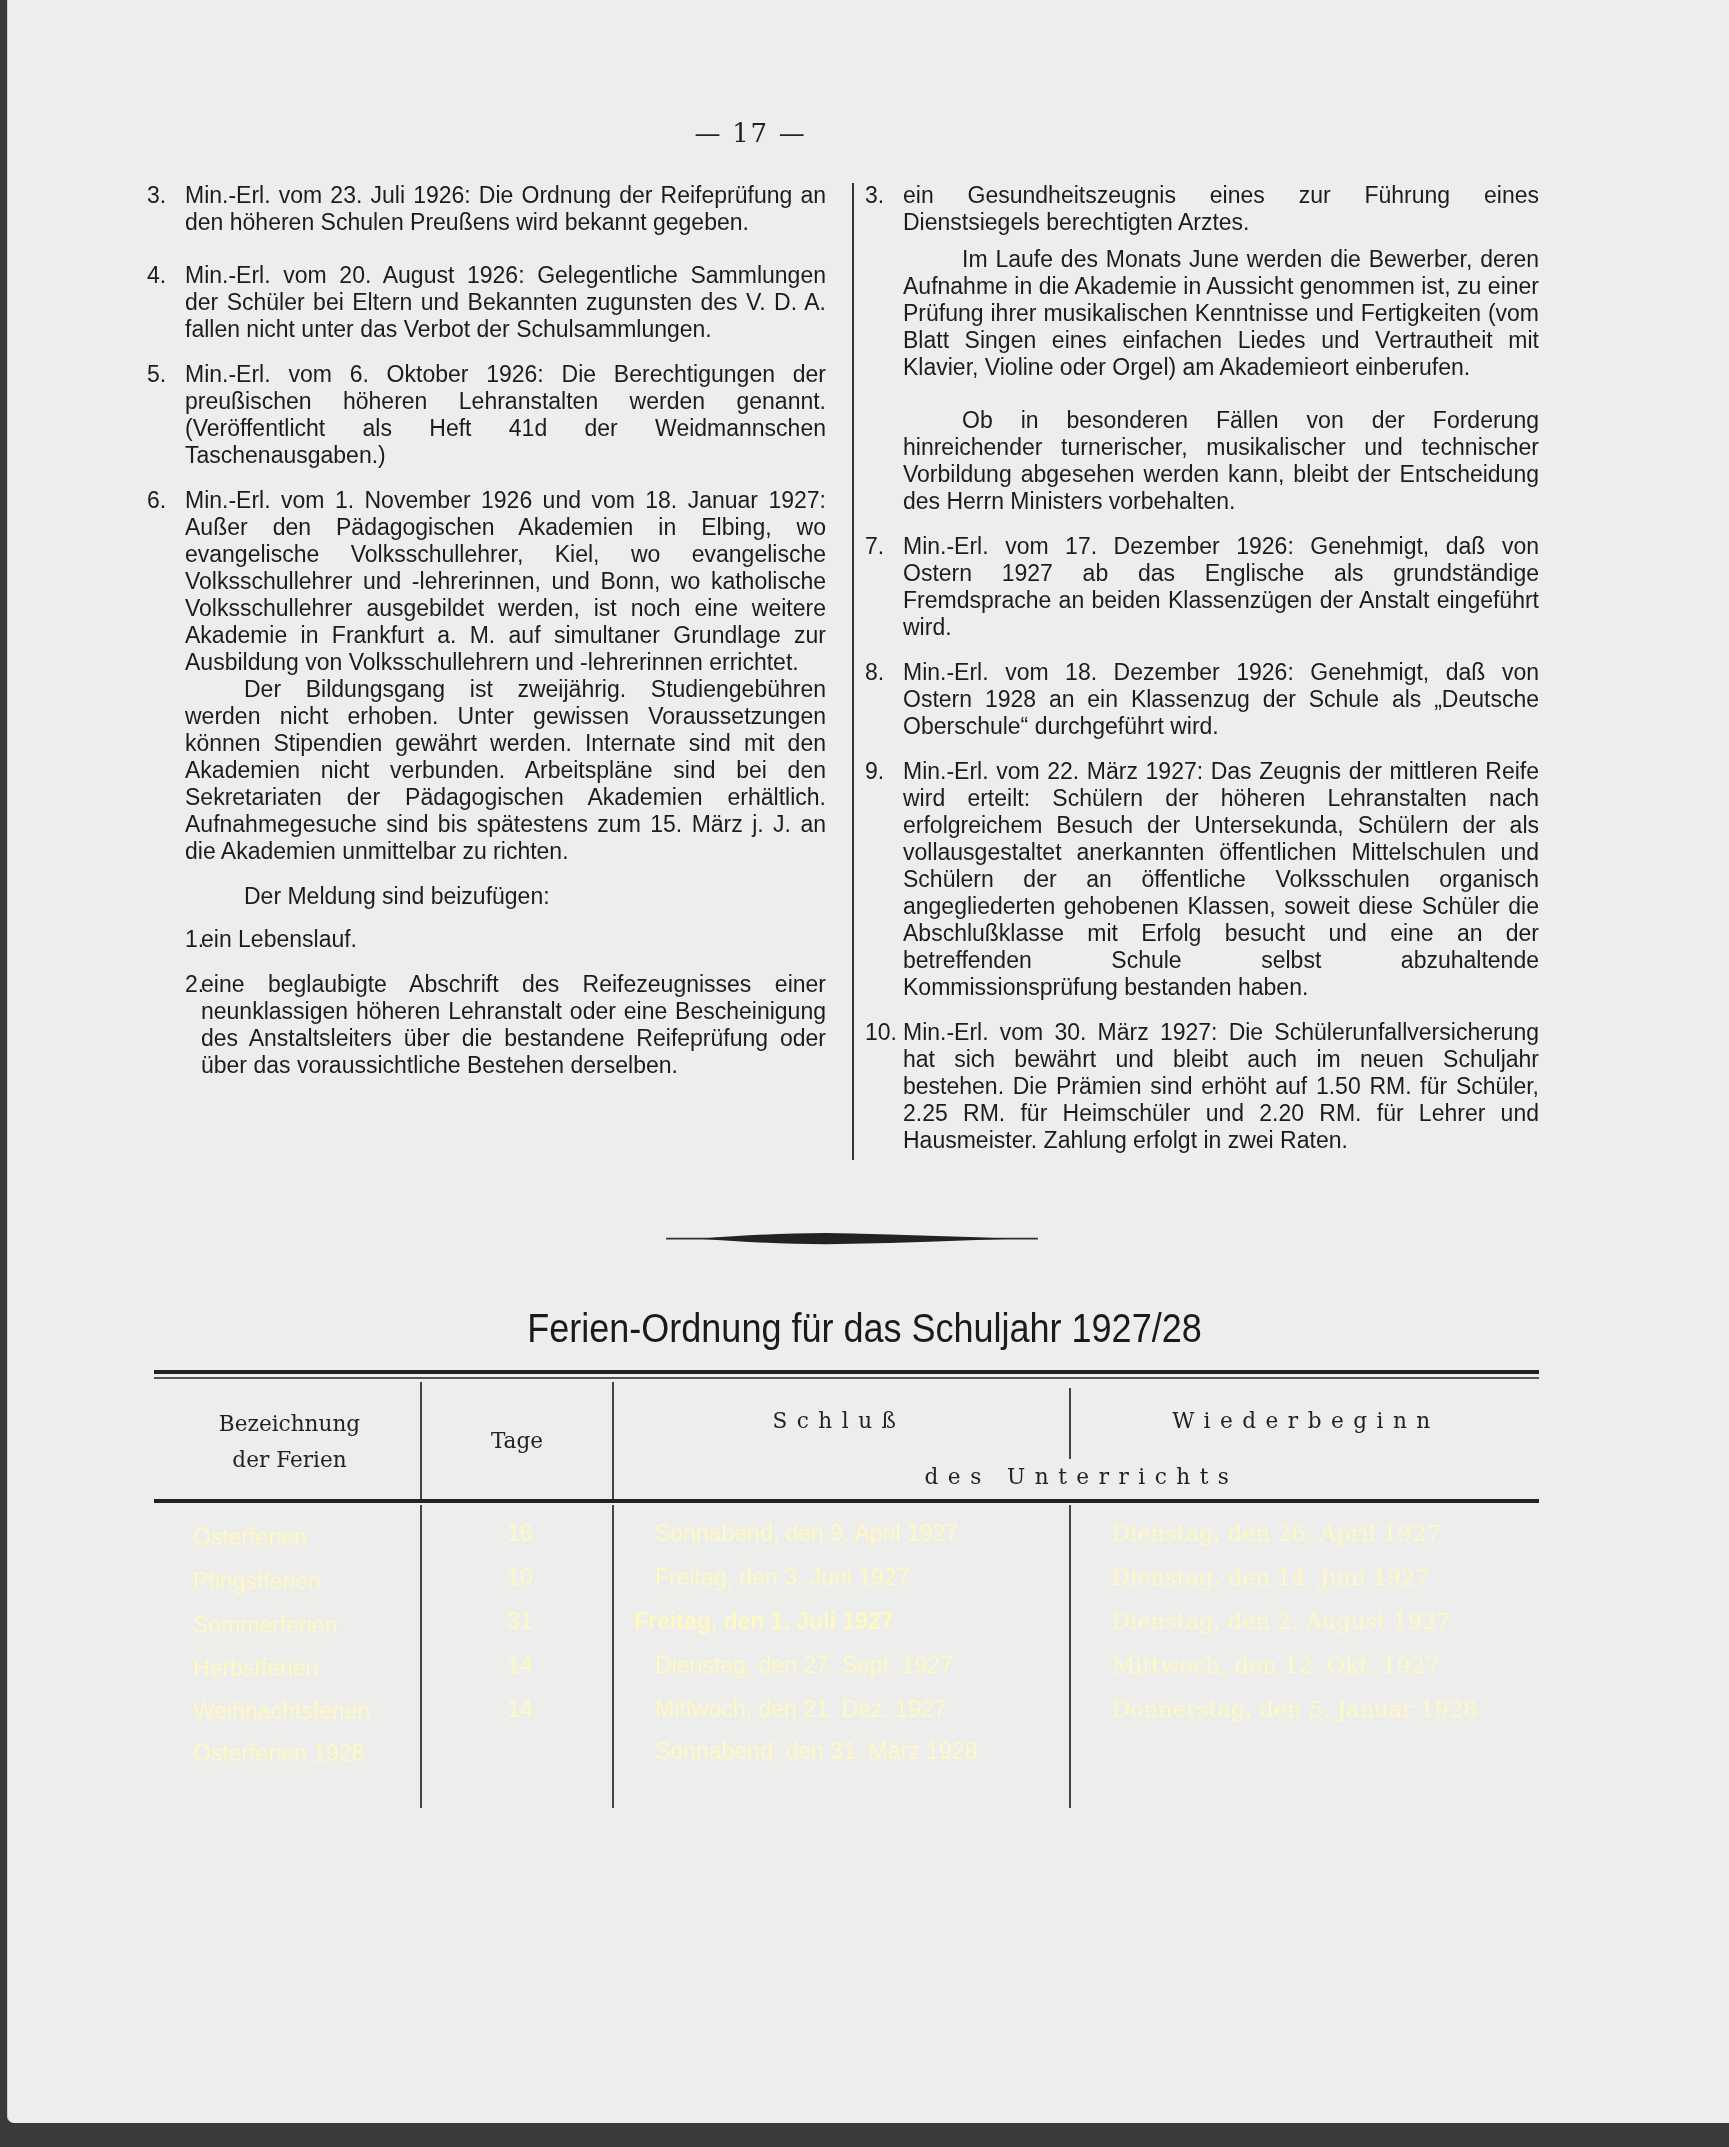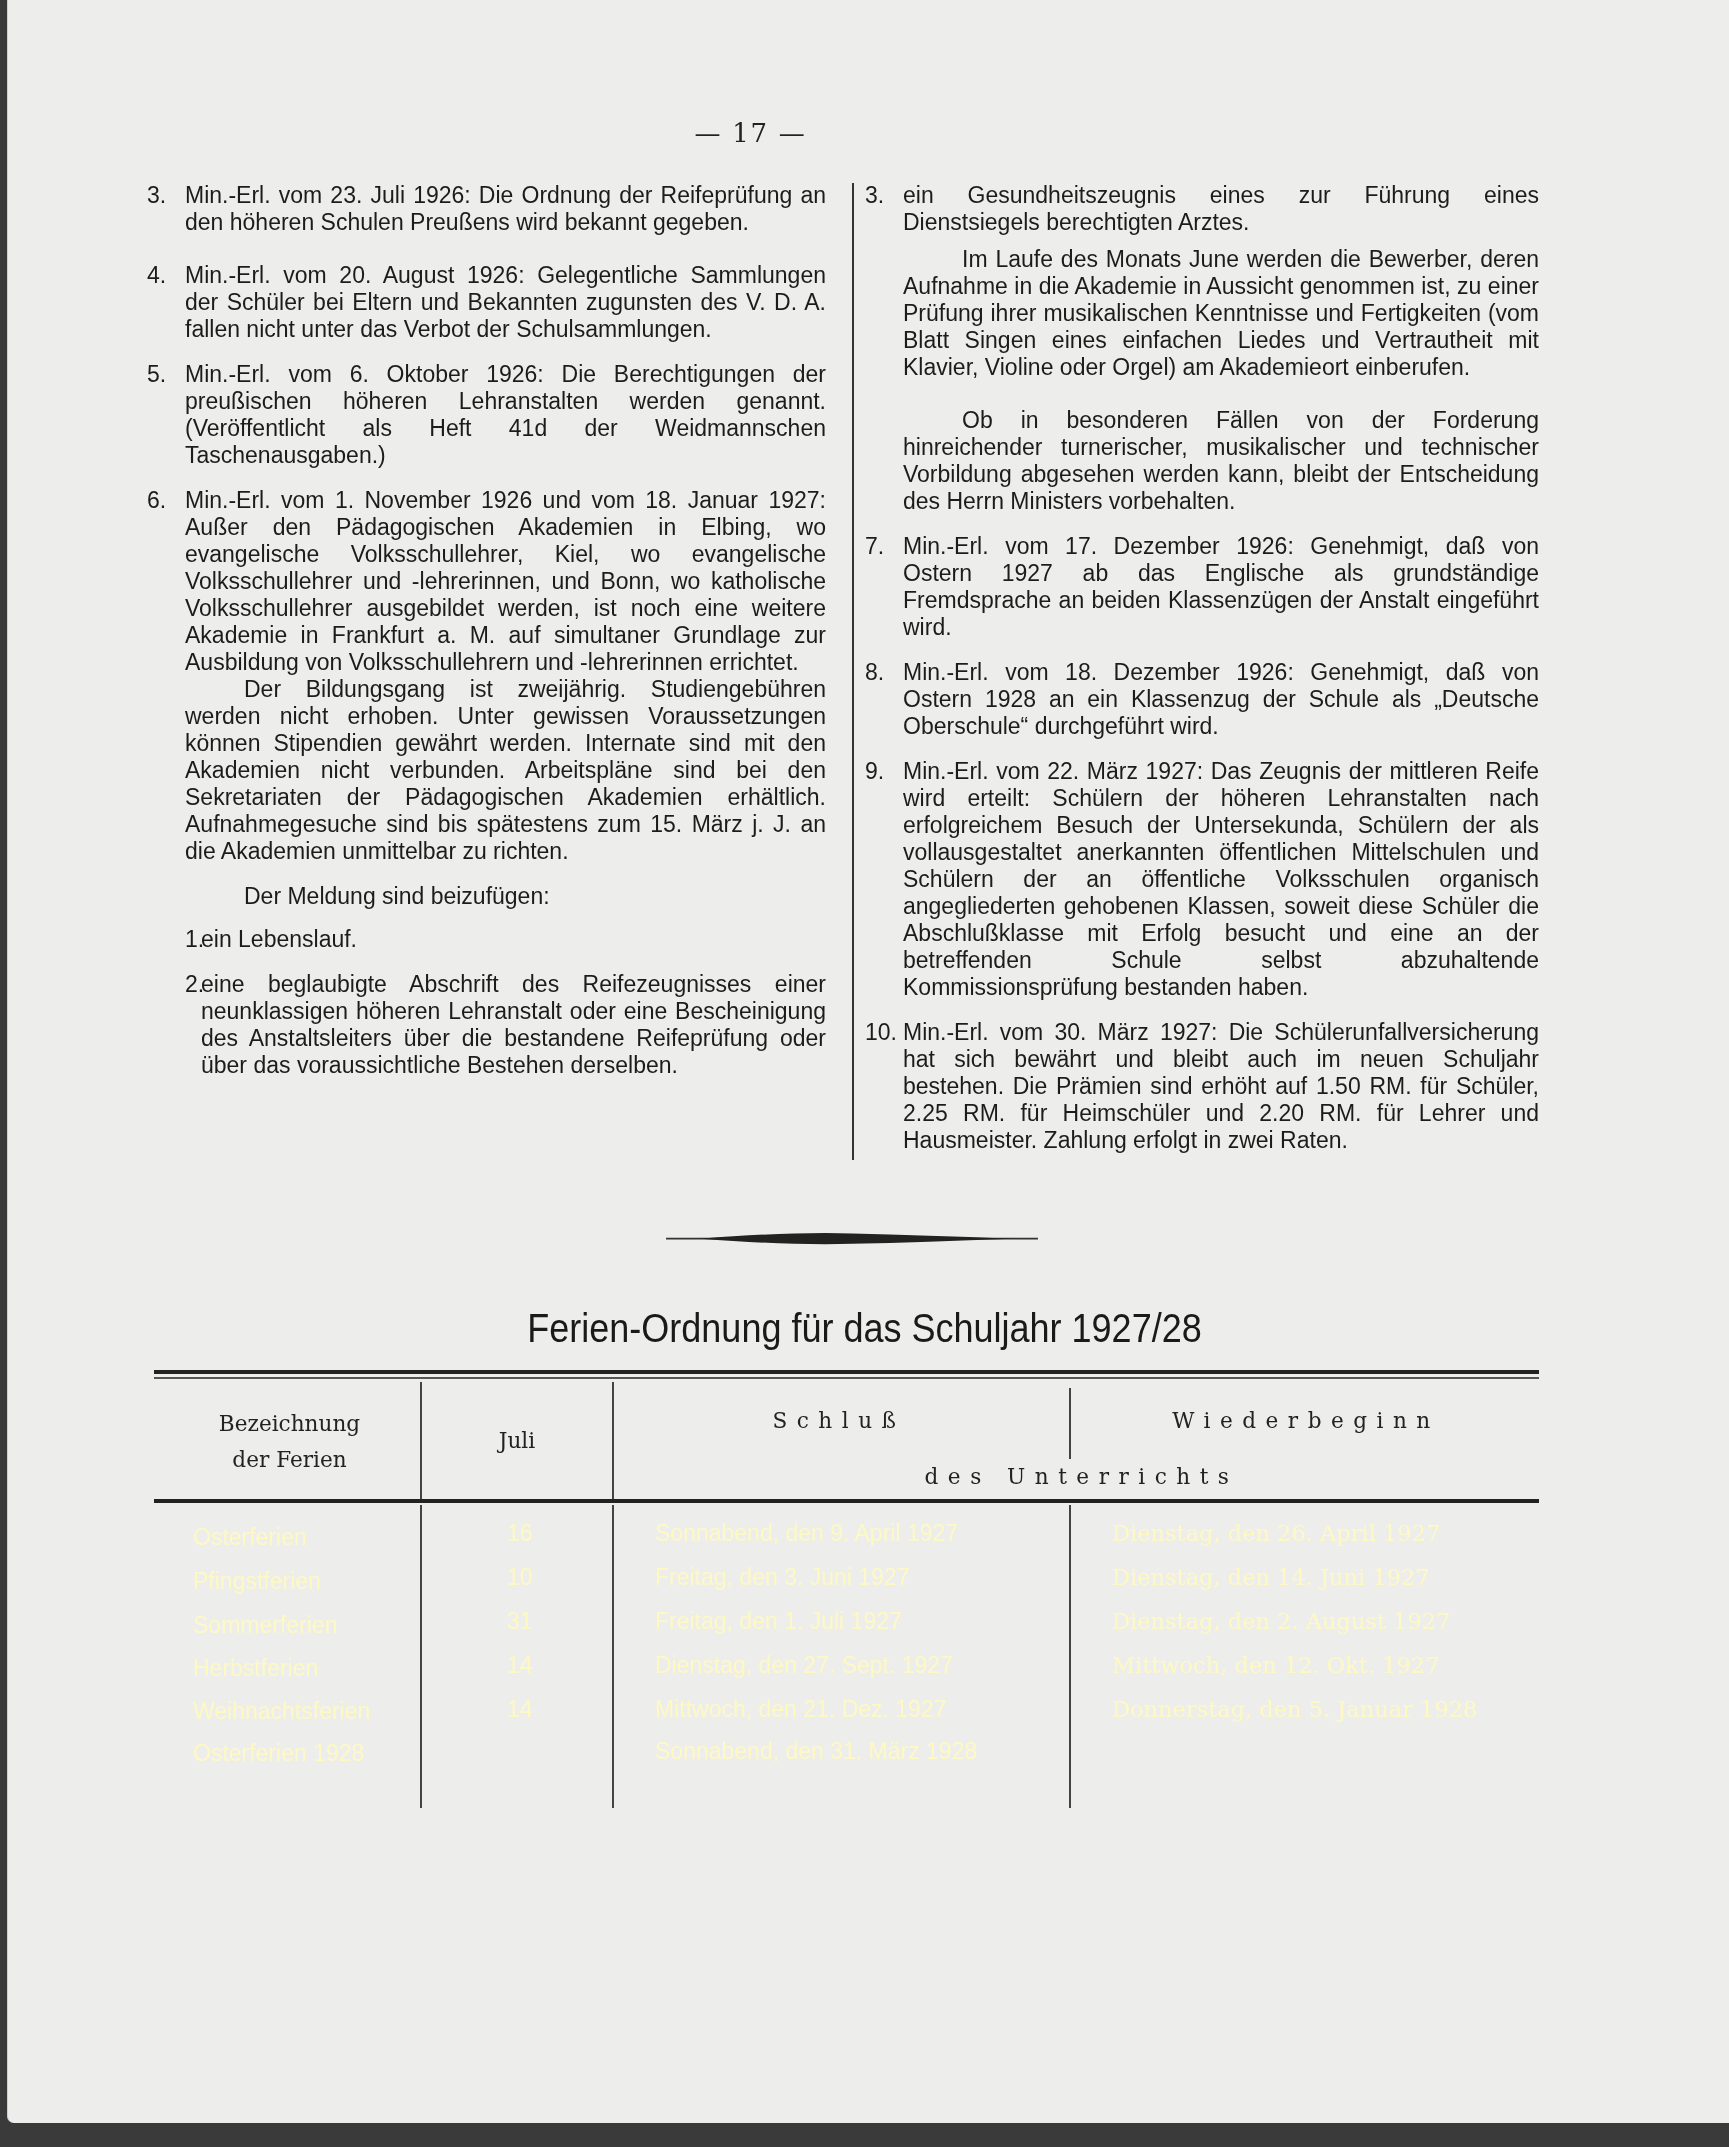--- a/index.html
+++ b/index.html
@@ -137,41 +137,41 @@
 
 <div class="vline" style="left:420px;top:1382px;height:117px;"></div>
 <div class="vline" style="left:612px;top:1382px;height:117px;"></div>
 <div class="vline" style="left:1069px;top:1388px;height:71px;"></div>
 <div class="vline" style="left:420px;top:1505px;height:303px;"></div>
 <div class="vline" style="left:612px;top:1505px;height:303px;"></div>
 <div class="vline" style="left:1069px;top:1505px;height:303px;"></div>
 
 <div class="th" style="left:173px;width:233px;top:1411px;">Bezeichnung</div>
 <div class="th" style="left:173px;width:233px;top:1447px;">der Ferien</div>
-<div class="th" style="left:424px;width:186px;top:1428px;">Juli</div>
+<div class="th" style="left:424px;width:186px;top:1428px;">Tage</div>
 <div class="th spaced" style="left:623px;width:432px;top:1408px;">Schluß</div>
 <div class="th spaced" style="left:1077px;width:458px;top:1408px;">Wiederbeginn</div>
 <div class="th spaced" style="left:623px;width:917px;top:1464px;">des Unterrichts</div>
 
 <div>
   <div class="cell" style="left:193px;top:1524px;">Osterferien</div>
   <div class="cell" style="left:507px;top:1520px;">16</div>
   <div class="cell" style="left:655px;top:1520px;">Sonnabend, den 9. April 1927</div>
   <div class="cell serif" style="left:1112px;top:1520px;">Dienstag, den 26. April 1927</div>
 </div>
 <div>
   <div class="cell" style="left:193px;top:1568px;">Pfingstferien</div>
   <div class="cell" style="left:507px;top:1564px;">10</div>
   <div class="cell" style="left:655px;top:1564px;">Freitag, den 3. Juni 1927</div>
   <div class="cell serif" style="left:1112px;top:1564px;">Dienstag, den 14. Juni 1927</div>
 </div>
 <div>
   <div class="cell" style="left:193px;top:1612px;">Sommerferien</div>
   <div class="cell" style="left:507px;top:1608px;">31</div>
-  <div class="cell" style="left:655px;top:1608px;">Freitag, den 1. Juli 1927</div>
+  <div class="cell" style="left:634px;top:1608px;font-weight:bold;">Freitag, den 1. Juli 1927</div>
   <div class="cell serif" style="left:1112px;top:1608px;">Dienstag, den 2. August 1927</div>
 </div>
 <div>
   <div class="cell" style="left:193px;top:1655px;">Herbstferien</div>
   <div class="cell" style="left:507px;top:1652px;">14</div>
   <div class="cell" style="left:655px;top:1652px;">Dienstag, den 27. Sept. 1927</div>
   <div class="cell serif" style="left:1112px;top:1652px;">Mittwoch, den 12. Okt. 1927</div>
 </div>
 <div>
   <div class="cell" style="left:193px;top:1698px;">Weihnachtsferien</div>

